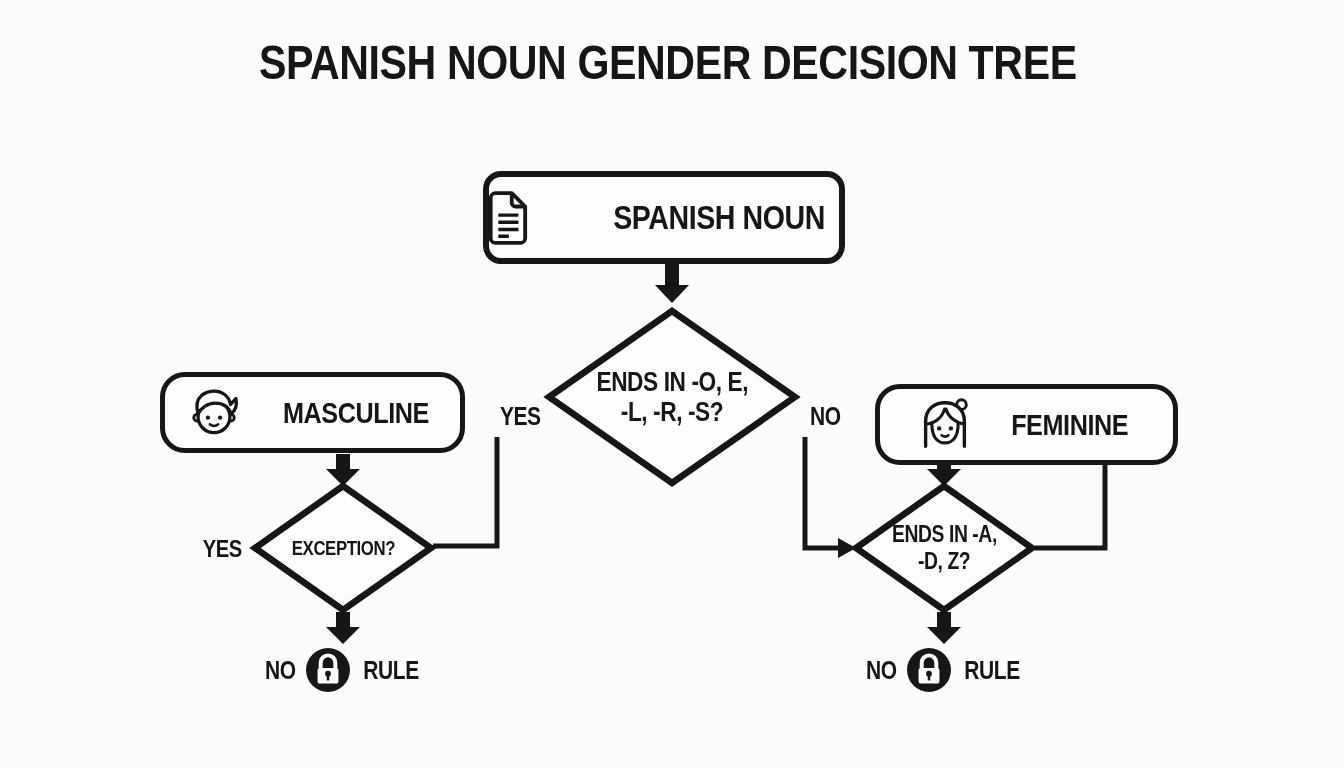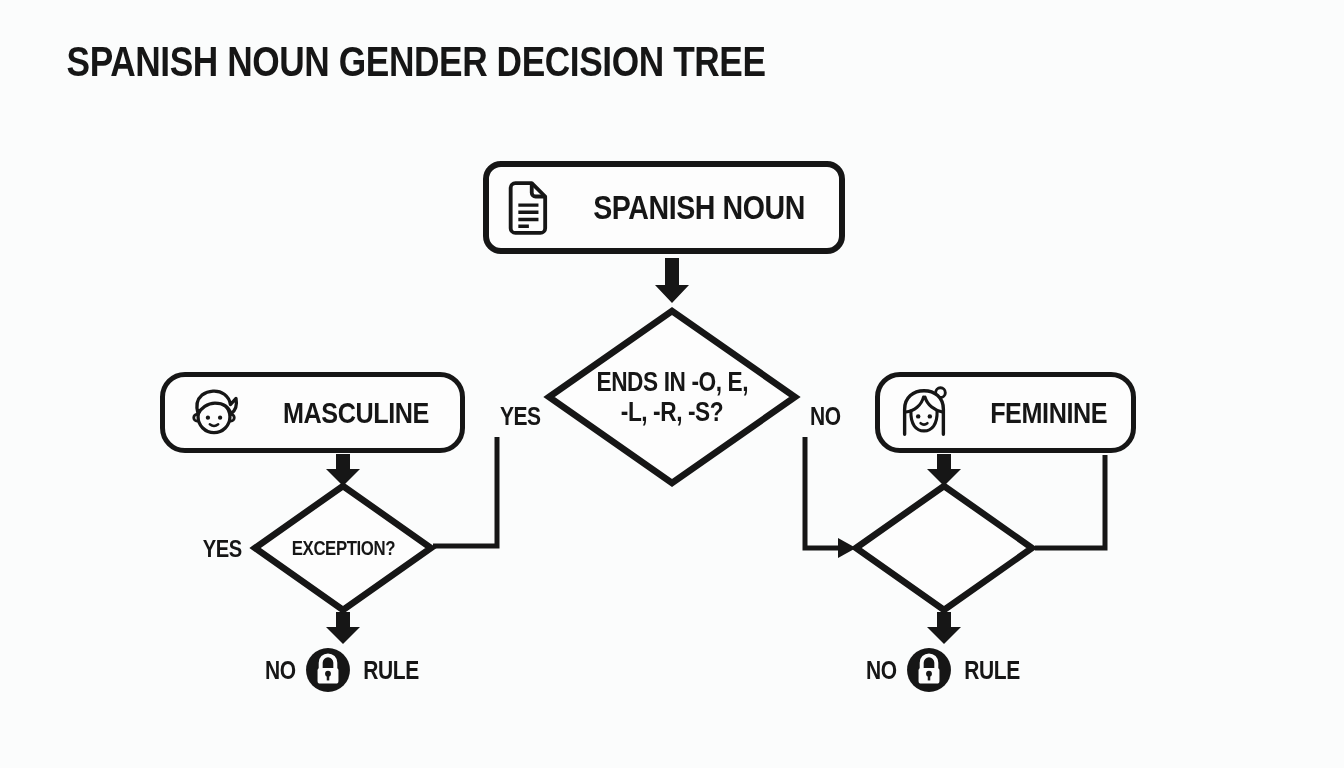--- a/index.html
+++ b/index.html
@@ -8,22 +8,22 @@
     position:relative;width:1344px;height:768px;overflow:hidden;
     background:#fbfcfc;color:#161616;
     font-family:"Liberation Sans", sans-serif;
   }
   
   .t{
     display:inline-block;font-weight:700;white-space:nowrap;
     transform:scaleX(0.84);transform-origin:50% 50%;letter-spacing:-0.5px;
   }
   .page-title{
-    position:absolute;left:0;right:8px;top:36px;text-align:left;
-    font-size:42px;line-height:52px;text-decoration:underline;
+    position:absolute;left:0;right:8px;top:36px;text-align:center;
+    font-size:49px;line-height:52px;text-decoration:underline;
   }
   .node-box{
     position:absolute;background:#fdfdfd;border:5px solid #161616;border-radius:25px;
     display:flex;align-items:center;justify-content:center;box-sizing:border-box;
   }
   .node-box.start{border-width:6px;border-radius:18px;}
   .node-box .gap{width:24px;flex:0 0 auto;}
   .lbl{position:absolute;display:flex;flex-direction:column;align-items:center;justify-content:center;text-align:center;}
   .svg-layer{position:absolute;left:0;top:0;}
   .ink-stroke{stroke:#161616;fill:none;}
@@ -55,21 +55,21 @@
 
     <polygon class="diamond" points="549,397 672,311 795,397 672,483"></polygon>
     <polygon class="diamond" points="255,548 343,486 431,548 343,610"></polygon>
     <polygon class="diamond" points="856,548 944,486 1032,548 944,610"></polygon>
   </svg>
 
   <div class="page-title">
     <span class="t">SPANISH NOUN GENDER DECISION TREE</span>
   </div>
 
-  <div class="node-box start" style="left:483px;top:161px;width:362px;height:93px;">
+  <div class="node-box start" style="left:483px;top:171px;width:362px;height:93px;gap:20px;">
     <svg class="icon" width="46" height="56" viewBox="0 0 48 58">
       <path d="M13,3 H30 L44,17 V50 A5,5 0 0 1 39,55 H13 A5,5 0 0 1 8,50 V8 A5,5 0 0 1 13,3 Z" fill="#fdfdfd" stroke="#161616" stroke-width="4" stroke-linejoin="round"></path>
       <path d="M30,4 V13 A4,4 0 0 0 34,17 H43" fill="none" stroke="#161616" stroke-width="4"></path>
       <path d="M16,26 H37 M16,33.5 H37 M16,41 H37 M16,48 H27" stroke="#161616" stroke-width="3.6" stroke-linecap="butt"></path>
     </svg>
     <span class="gap"></span>
     <span class="t" style="font-size:34px;">SPANISH NOUN</span>
   </div>
 
   <div class="lbl" style="left:552px;top:367px;width:240px;font-size:27px;line-height:30px;">
@@ -91,41 +91,45 @@
       <circle cx="32" cy="36" r="17" fill="#fdfdfd" stroke="#161616" stroke-width="3.5"></circle>
       <path d="M15,33 C13,26 13,18 19,13 C26,8 36,7 43,12 C47,15 49,19 49.5,23 L55.5,16.5 C57,24 54,30 50,33 C48,26 42,21.5 33,21.5 C25,21.5 18,27 15,33 Z" fill="#fdfdfd" stroke="#161616" stroke-width="3.5" stroke-linejoin="round"></path>
       <circle cx="25.5" cy="37" r="2.3" fill="#161616"></circle>
       <circle cx="38.5" cy="37" r="2.3" fill="#161616"></circle>
       <path d="M27.5,44 Q32,47.5 36.5,44" fill="none" stroke="#161616" stroke-width="2.6" stroke-linecap="round"></path>
     </svg>
     <span class="gap"></span>
     <span class="t" style="font-size:30px;">MASCULINE</span>
   </div>
 
-  <div class="node-box" style="left:875px;top:372px;width:261px;height:81px;">
+  <div class="node-box" style="left:875px;top:384px;width:303px;height:81px;">
     <svg class="icon" width="62" height="62" viewBox="0 0 64 64">
       <circle cx="49" cy="11" r="5" fill="#fdfdfd" stroke="#161616" stroke-width="3"></circle>
       <path d="M12,54 V28 C12,16 21,9 32,9 C43,9 52,16 52,28 V54" fill="#fdfdfd" stroke="#161616" stroke-width="3.5" stroke-linecap="round"></path>
       <path d="M18.5,30 C18,44 24,50.5 32,50.5 C40,50.5 46,44 45.5,30" fill="#fdfdfd" stroke="#161616" stroke-width="3.2" stroke-linecap="round"></path>
       <path d="M13,31 C22,30 29.5,24 31.5,15.5 M33,15.5 C35.5,24 43,29.5 51,31" fill="none" stroke="#161616" stroke-width="3.2" stroke-linecap="round"></path>
       <circle cx="26" cy="35.5" r="2.3" fill="#161616"></circle>
       <circle cx="38" cy="35.5" r="2.3" fill="#161616"></circle>
       <path d="M28.5,42.5 Q32,45.5 35.5,42.5" fill="none" stroke="#161616" stroke-width="2.6" stroke-linecap="round"></path>
     </svg>
     <span class="gap"></span>
     <span class="t" style="font-size:30px;">FEMININE</span>
   </div>
 
   <div class="lbl" style="left:243px;top:535px;width:200px;font-size:20px;line-height:26px;">
     <span class="t">EXCEPTION?</span>
   </div>
   <div class="lbl" style="left:182px;top:536px;width:80px;font-size:24px;line-height:25px;">
     <span class="t">YES</span>
   </div>
 
+  <div class="lbl" style="left:844px;top:521px;width:200px;font-size:23px;line-height:27px;">
+    <span class="t">ENDS IN -A,</span>
+    <span class="t">-D, Z?</span>
+  </div>
 
   <div class="outcome" style="left:253px;top:646px;width:180px;height:48px;">
     <span class="t">NO</span>
     <svg class="icon" width="46" height="46" viewBox="0 0 44 44">
       <circle cx="22" cy="22" r="21" fill="#161616"></circle>
       <path d="M15,21 V15 a7,7 0 0 1 14,0 V21" fill="none" stroke="#fdfdfd" stroke-width="3.8"></path>
       <rect x="12" y="20" width="20" height="15" rx="2.5" fill="#fdfdfd"></rect>
       <circle cx="22" cy="25.5" r="2.8" fill="#161616"></circle>
       <rect x="20.8" y="26.5" width="2.4" height="5.5" fill="#161616"></rect>
     </svg>

